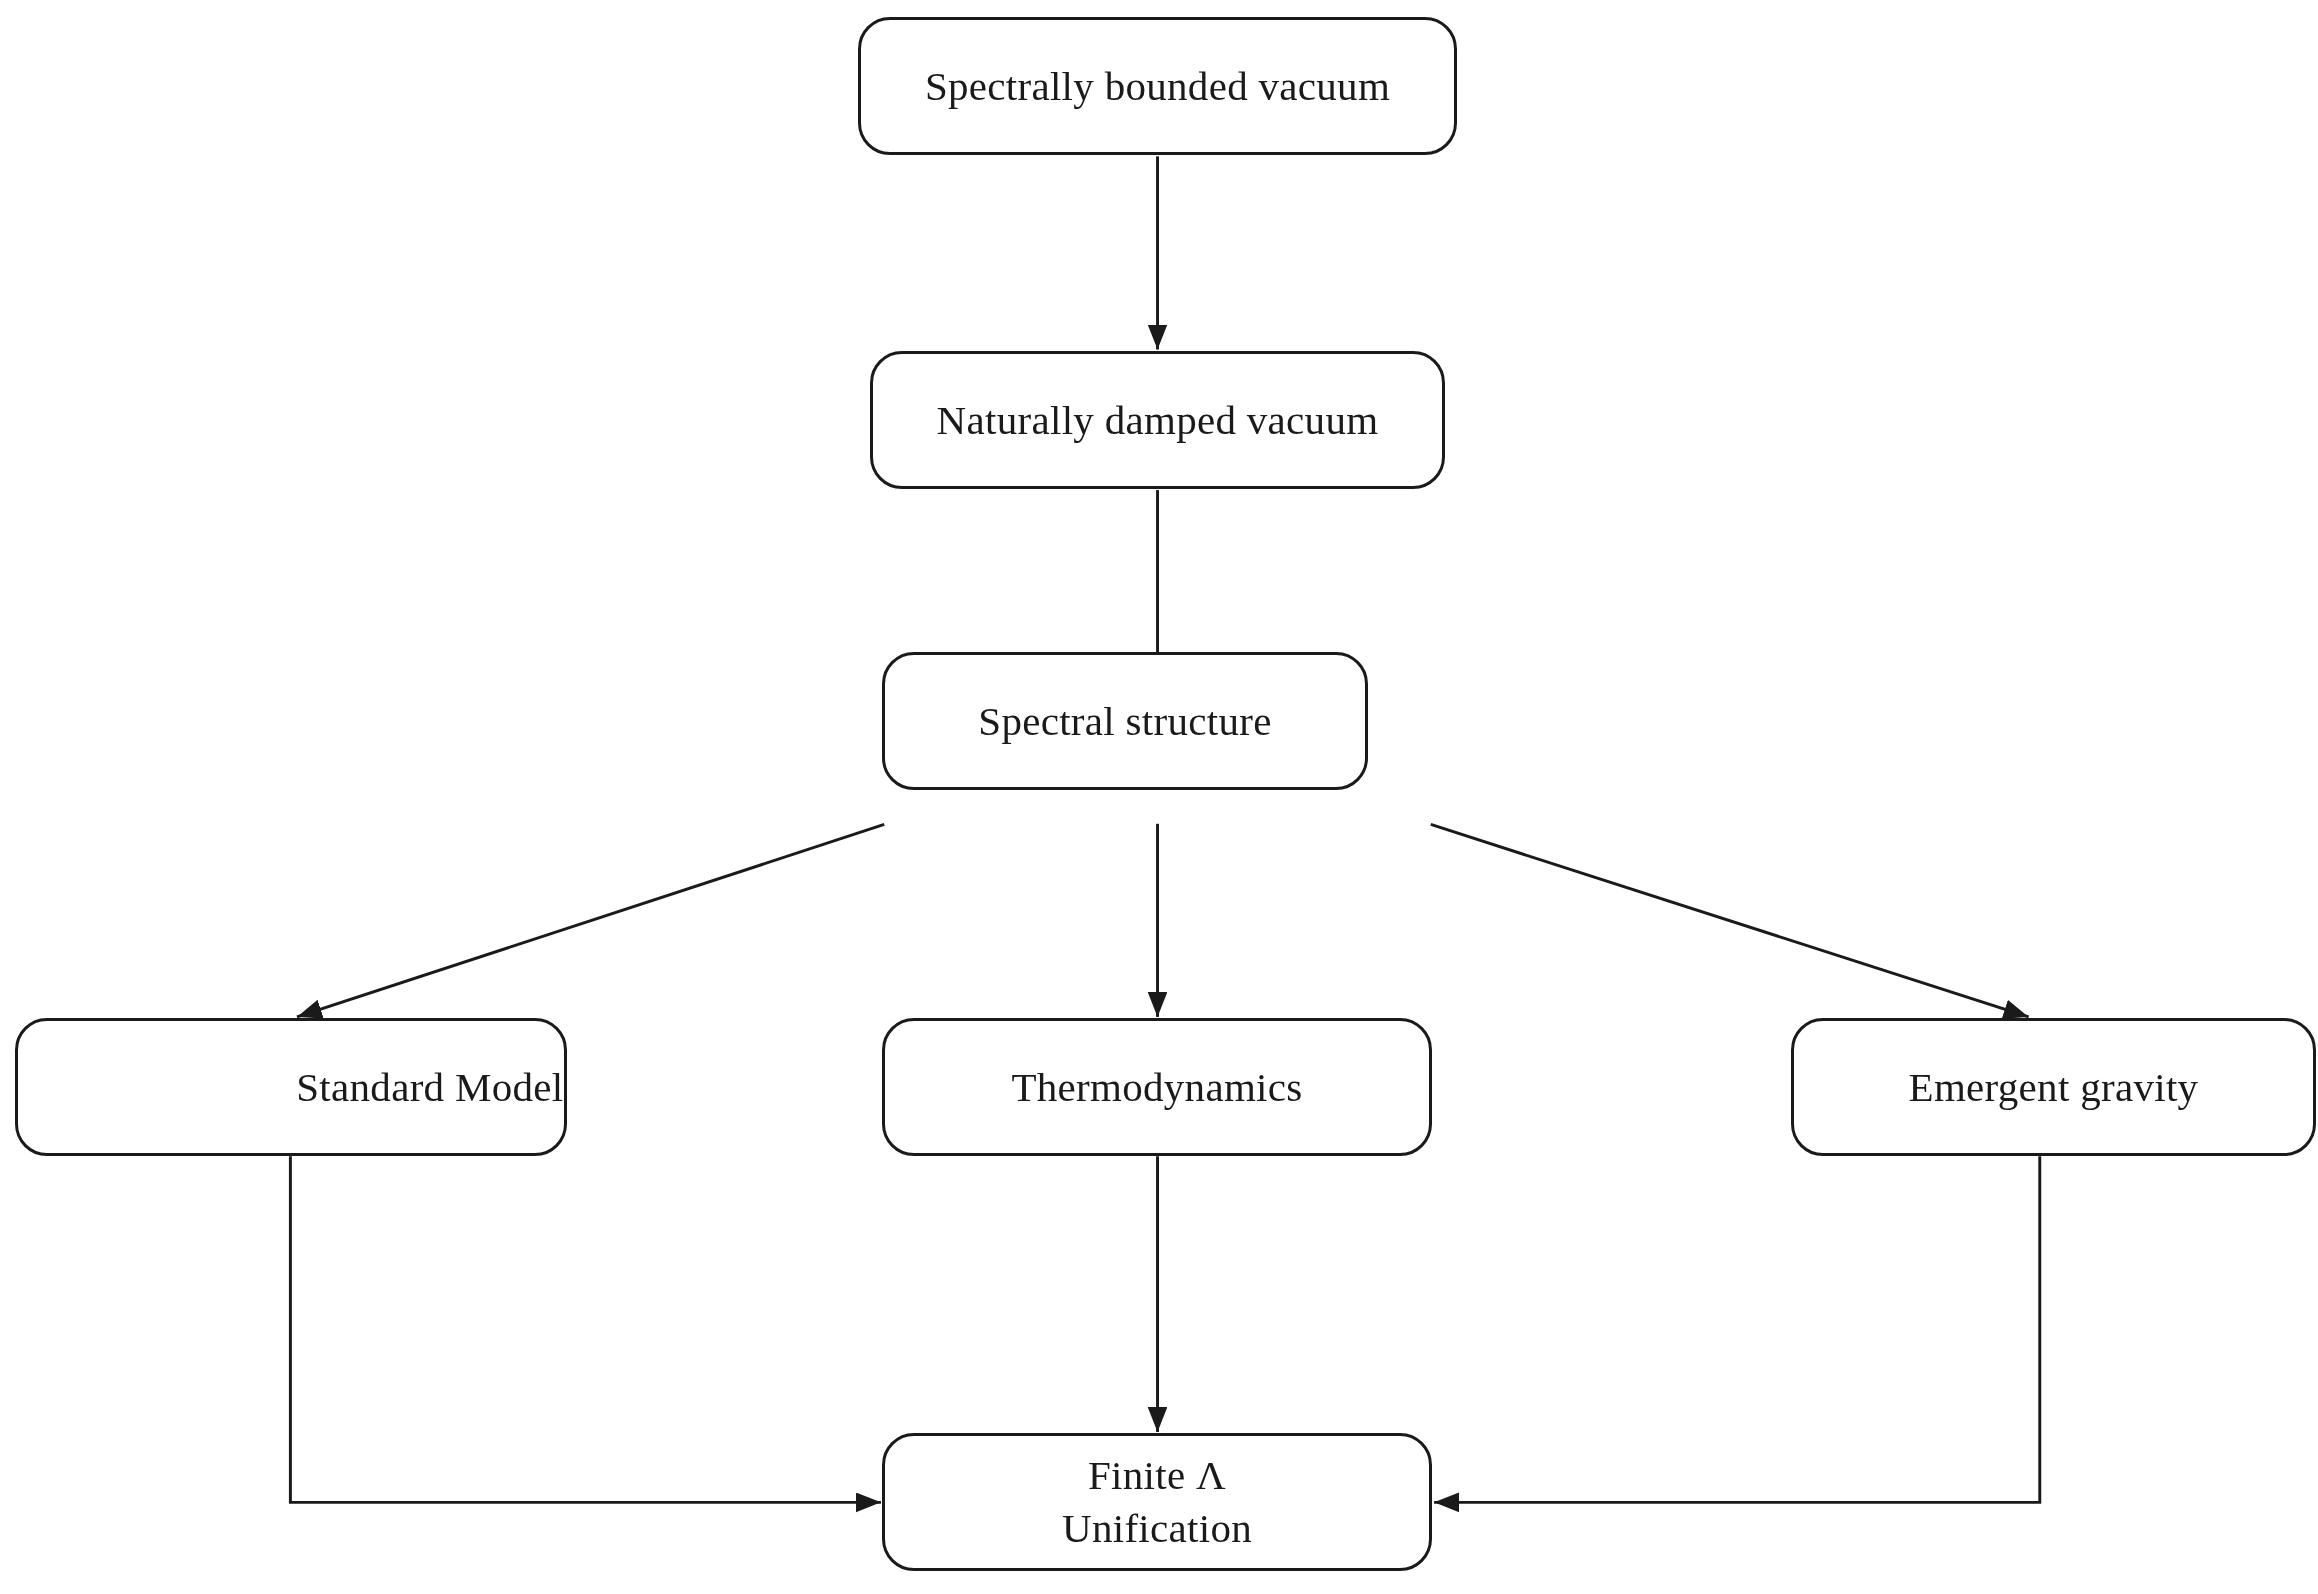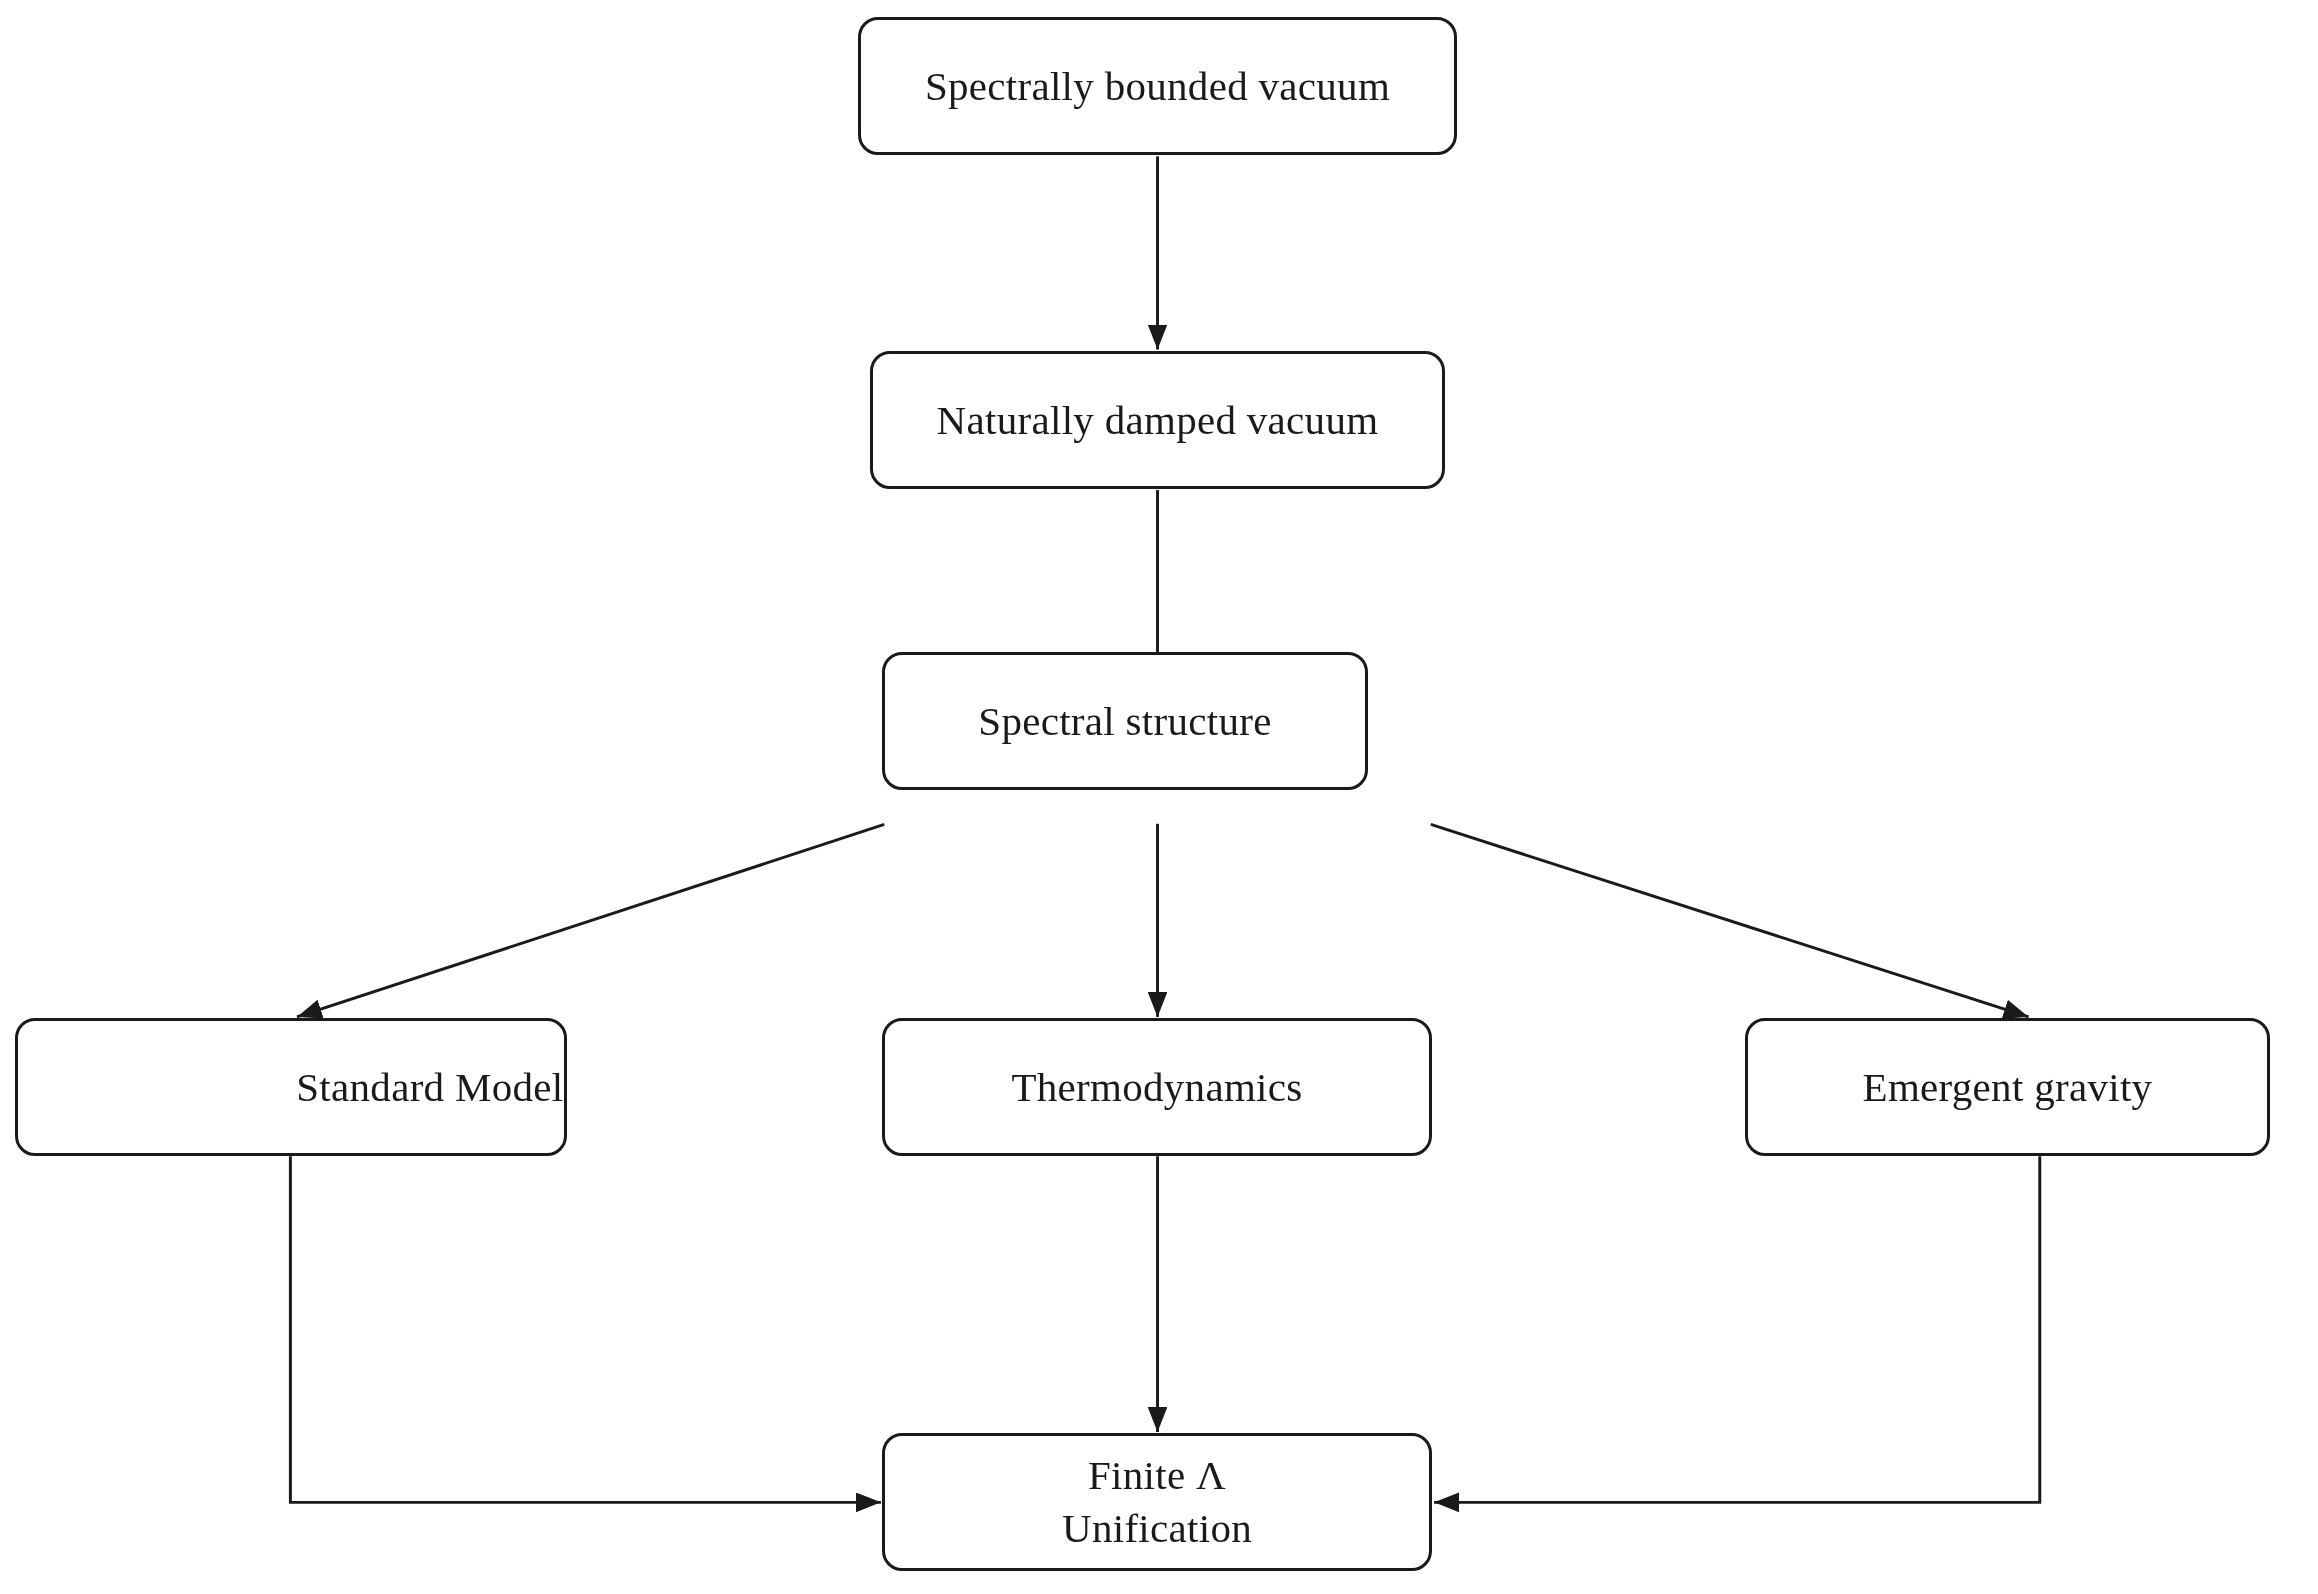--- a/index.html
+++ b/index.html
@@ -16,21 +16,21 @@
   }
   svg.arrows {
     position: absolute; left: 0; top: 0;
     width: 2319px; height: 1595px;
     display: block;
   }
   .node {
     position: absolute;
     box-sizing: border-box;
     border: 3.3px solid var(--line, #1a1a1a);
-    border-radius: 20px;
+    border-radius: 32px;
     background: var(--node-fill, #ffffff);
     display: flex;
     flex-direction: column;
     align-items: center;
     justify-content: center;
     text-align: center;
     color: var(--text, #1a1a1a);
     font-size: 41px;
     line-height: 53px;
     letter-spacing: 0.3px;
@@ -76,21 +76,21 @@
   </div>
 
   <div class="node" style="left:14.5px; top:1018px; width:552px; height:138px;align-items:flex-end;">
     <span>Standard Model</span>
   </div>
 
   <div class="node" style="left:882px; top:1018px; width:550px; height:138px;text-align:right;">
     <span>Thermodynamics</span>
   </div>
 
-  <div class="node" style="left:1745px; top:1018px; width:525px; height:138px;">
+  <div class="node" style="left:1791px; top:1018px; width:525px; height:138px;">
     <span>Emergent gravity</span>
   </div>
 
   <div class="node" style="left:882px; top:1433px; width:550px; height:138px;">
     <span class="line1">Finite Λ</span>
     <span class="line2">Unification</span>
   </div>
 
 </div>
 

